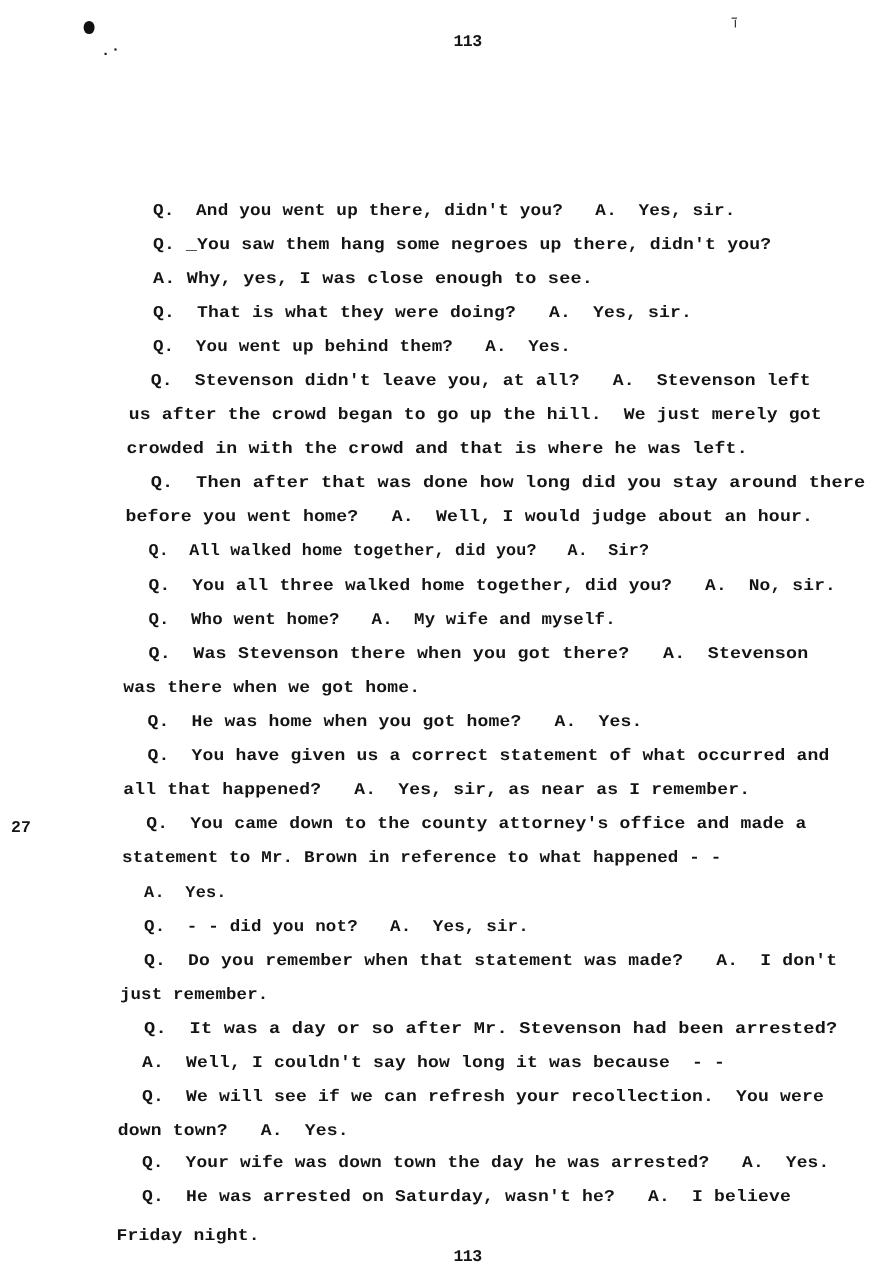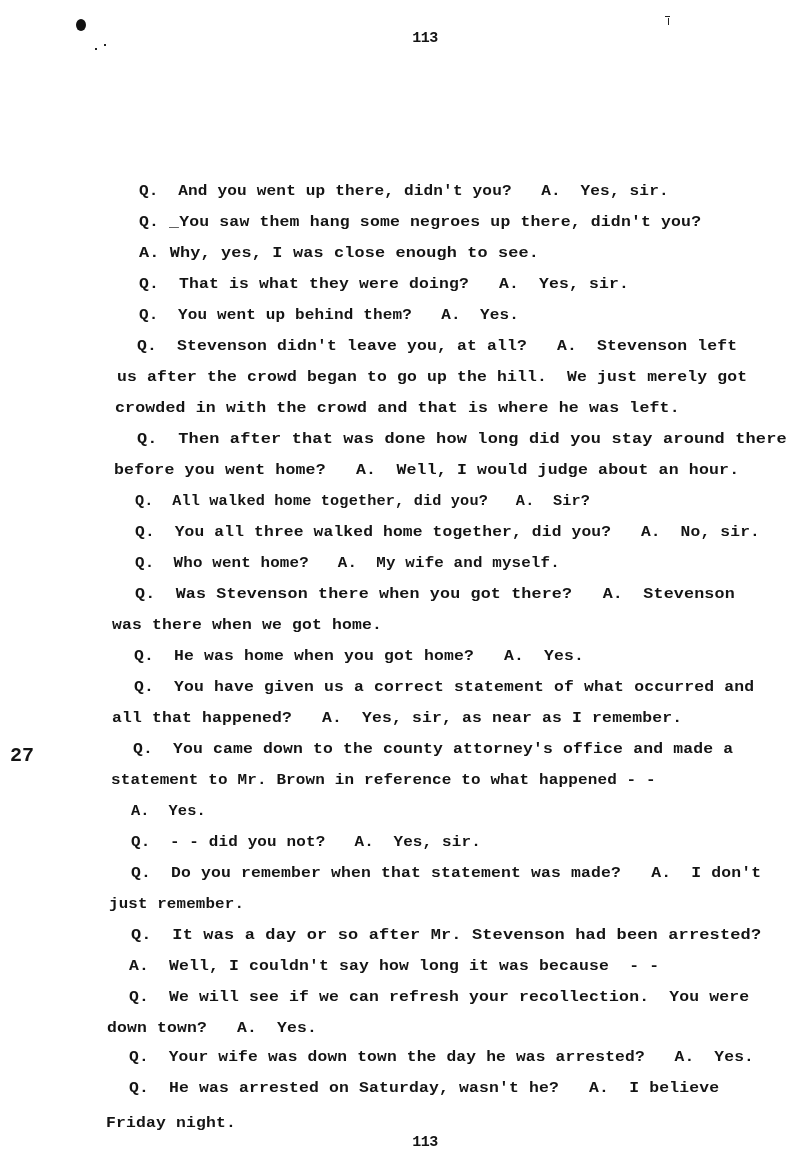--- a/index.html
+++ b/index.html
@@ -13,21 +13,21 @@
       font-size: 15px; font-weight: bold; letter-spacing: -0.5px;
     }
     .page-num.top { top: 30px; }
     .page-num.bottom { top: 1134px; }
     .punch-hole {
       position: absolute; left: 76px; top: 19px; width: 10px; height: 12px;
       background: #111; border-radius: 50%;
     }
     .speck { position: absolute; width: 2px; height: 2px; background: #222; }
     .margin-note {
-      position: absolute; left: 10px; top: 744px; font-size: 20px; font-weight: bold;
+      position: absolute; left: 10px; top: 744px; font-size: 15px; font-weight: bold;
     }
     .line {
       position: absolute; white-space: pre; font-size: 15px; font-weight: bold;
       letter-spacing: 0.15px; transform-origin: left top;
     }
   </style>
 </head>
 <body>
 
 <div class="punch-hole"></div>

